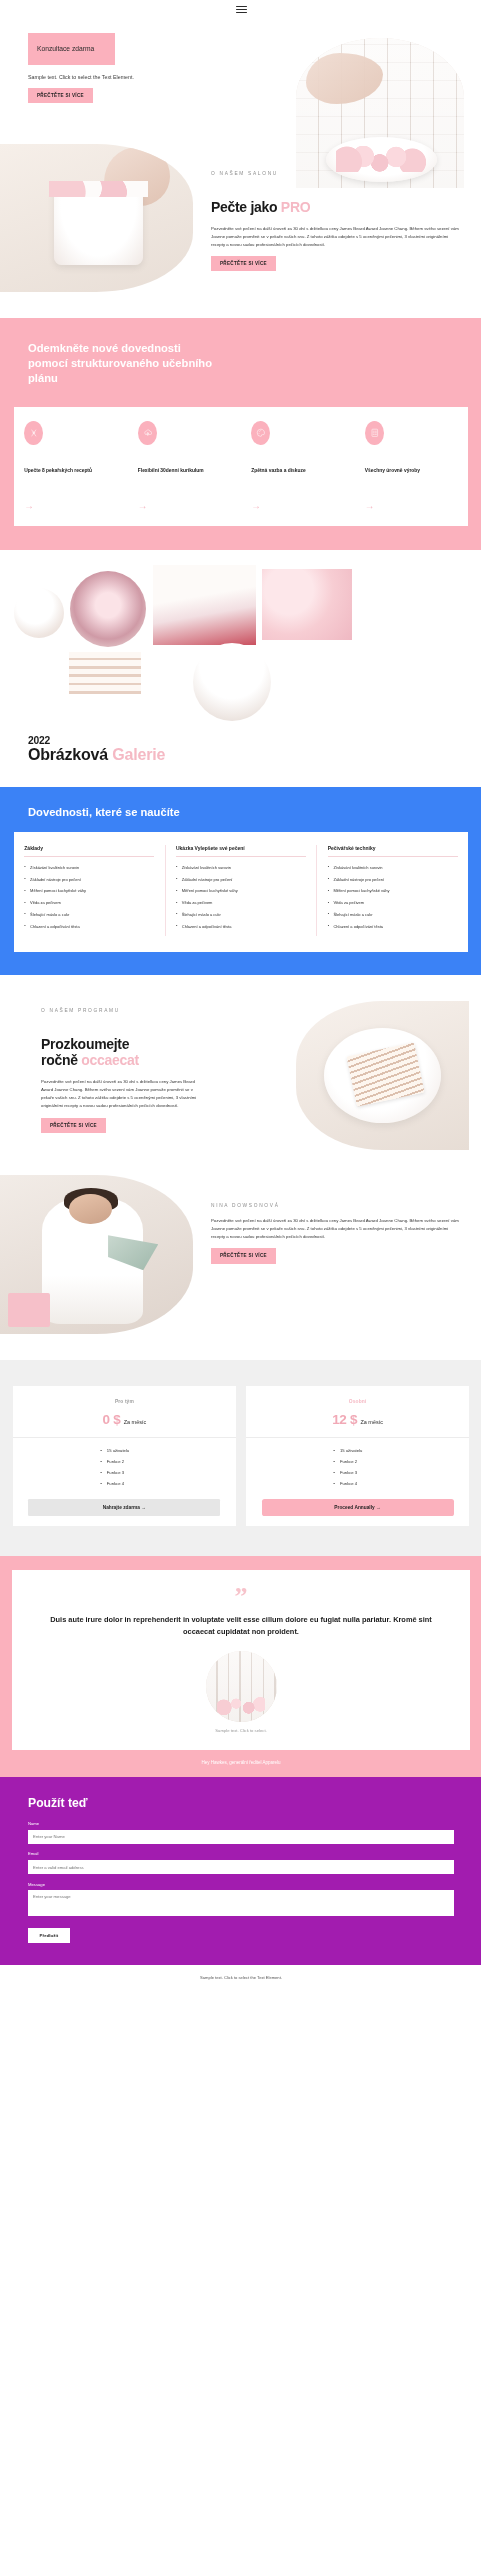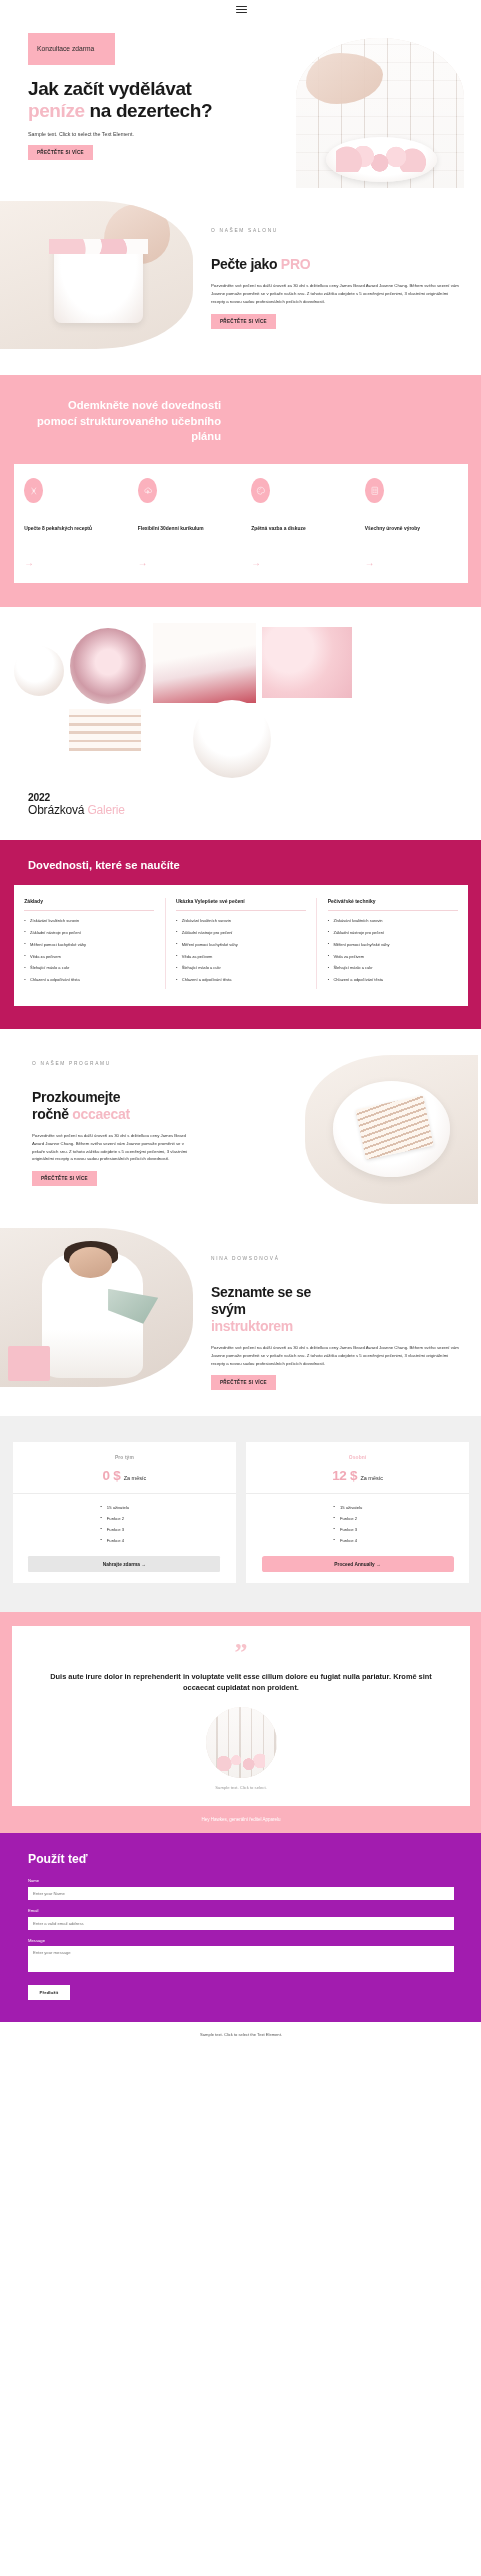--- a/index.html
+++ b/index.html
@@ -102,21 +102,21 @@
   .eyebrow { font-size: 4.8px; letter-spacing: 1.7px; color: #8d8d8d; text-transform: uppercase; }
   h2.sec-title {
     margin-top: 23px; font-size: 14px; line-height: 1.2; font-weight: 700; letter-spacing: -0.3px;
   }
   h2.sec-title .accent { color: #f5b9c4; }
   .body-copy { margin-top: 9px; font-size: 4.3px; line-height: 1.85; color: #333; }
 
   
   .band-pink { background: #fbb1bd; padding: 23px 0 24.4px; }
   .band-pink h2 {
-    margin: 0 28px; color:#fff; font-size: 11.2px; line-height:1.35; font-weight:700; width: 193px; text-align: right;
+    margin: 0 28px; color:#fff; font-size: 11.2px; line-height:1.35; font-weight:700; width: 193px;
   }
   .cards {
     margin: 20.6px 14px 0; background: #fff; display:flex; padding: 14px 0 15.4px;
   }
   .card { flex:1; padding: 0 10.3px; }
   .card .ico {
     width: 19px; height: 24.4px; border-radius: 50%; background: #fbb1bd;
     display:flex; align-items:center; justify-content:center; margin-bottom: 22px;
   }
   .card .ico svg { width: 9.6px; height: 9.6px; stroke:#fff; fill:none; stroke-width:1.3; }
@@ -130,37 +130,37 @@
   .ph.circle { border-radius:50%; }
   .t-plate  { background: radial-gradient(circle at 42% 35%, #fff 0 42%, #efe6e1 70%, #e2d6cf 100%); }
   .t-rose   { background: radial-gradient(circle at 50% 45%, #fbe3e7 0 22%, #e9c4cc 38%, #cf9aa6 60%, #f6efe9 100%); }
   .t-berry  { background: linear-gradient(170deg,#fdfaf8 0 40%, #f2dfe2 60%, #c9505f 100%); }
   .t-mer    { background: radial-gradient(circle at 30% 30%, #fde7ea 0 30%, #f7cdd3 55%, #efb8c2 100%); }
   .t-layer  { background: repeating-linear-gradient(180deg,#fdf8f4 0 5.8px,#e6cfc2 5.8px 8.3px); }
   .t-white  { background: radial-gradient(circle at 50% 30%, #ffffff 0 48%, #efe8e4 75%, #ddd2cb 100%); }
 
   .gal-head { margin: 14px 0 0 14px; }
   .gal-head .y { font-size: 10.3px; font-weight:700; letter-spacing:-0.2px; }
-  .gal-head .t { font-size: 12px; font-weight:400; letter-spacing:-0.2px; }
+  .gal-head .t { font-size: 16px; font-weight:700; letter-spacing:-0.2px; }
   .gal-head .t .accent { color: #f5b9c4; }
 
   
-  .band-skills { background:#be185d; margin-top: 16.7px; padding: 19px 0 23px; }
+  .band-skills { background:#3b82f6; margin-top: 16.7px; padding: 19px 0 23px; }
   .band-skills h2 { margin:0 28px 0; color:#fff; font-size:11.2px; font-weight:700; }
   .table-card { margin: 14px 14px 0; background:#fff; display:flex; padding: 13px 0 16.7px; }
   .tcol { flex:1; padding: 0 10.3px; border-right: 0.6px solid #f6dfe3; }
   .tcol:last-child { border-right:0; }
   .tcol h3 { font-size: 5px; font-weight:700; margin-bottom: 5.8px; }
   .tcol .rule { height:0.6px; background:#f3d3d8; margin-bottom: 7.7px; }
   .tcol ul { list-style:none; }
   .tcol li { font-size: 4px; line-height: 1.5; margin-bottom: 5.8px; padding-left: 5.8px; position:relative; color:#2e2e2e;}
   .tcol li:before { content:"•"; position:absolute; left:0; top:-0.6px; color:#2e2e2e; }
 
   
-  .sec-program { display:flex; padding: 26px 4px 22px; }
+  .sec-program { display:flex; padding: 26px 13px 22px; }
   .prog-copy { padding: 6.4px 6.4px 0 28px; width: 193px; }
   .prog-img {
     margin-left: auto; width: 173px; height: 149px; position:relative;
     border-radius: 50% 0 0 50% / 42% 0 0 42%; overflow:hidden;
     background: linear-gradient(160deg,#f7f1ec,#e7ddd5);
   }
   .prog-img .disc {
     position:absolute; left:16%; top:18%; width:68%; height:64%; border-radius:50%;
     background: radial-gradient(circle at 45% 35%, #fff 0 55%, #efe7e3 100%);
     box-shadow:0 2.6px 9px rgba(0,0,0,.08);
@@ -287,25 +287,20 @@
       <div class="tile"></div>
       <div class="hand"></div>
       <div class="plate"></div>
       <div class="meringues"></div>
     </div>
 
     <div class="badge-pink">
       <span>Konzultace zdarma</span>
     </div>
 
-    <h1>
-      <span>Jak začít vydělávat</span>
-      <span class="accent">peníze</span><span> na</span>
-      <span>dezertech?</span>
-    </h1>
 
     <div class="sample-text">Sample text. Click to select the Text Element.</div>
     <button class="btn-pink">PŘEČTĚTE SI VÍCE</button>
   </section>
 
   <section class="sec-about">
     <div class="about-img">
       <div class="arm"></div>
       <div class="cake"></div>
     </div>
@@ -458,25 +453,20 @@
   <section class="sec-instr">
     <div class="instr-img">
       <div class="chef"></div>
       <div class="hair"></div>
       <div class="face"></div>
       <div class="bag"></div>
       <div class="pinkbox"></div>
     </div>
     <div class="instr-copy">
       <div class="eyebrow">NINA DOWSONOVÁ</div>
-      <h2 class="sec-title">
-        <span>Seznamte se se</span><br>
-        <span>svým</span><br>
-        <span class="accent">instruktorem</span>
-      </h2>
       <p class="body-copy">Pozvedněte své pečení na další úroveň za 30 dní s držitelkou ceny James Beard Award Joanne Chang. Během svého sezení vám Joanne pomůže proměnit se v pekaře vašich snů. Z tohoto zážitku odejdete s 5 oceněnými pečenimi, 3 vlastními originálními recepty a novou sadou profesionálních pečicích dovedností.</p>
       <button class="btn-pink" style="margin-left:0">PŘEČTĚTE SI VÍCE</button>
     </div>
   </section>
 
   <section class="band-price">
     <div class="price-row">
 
       <div class="pcard">
         <div class="ptop">

